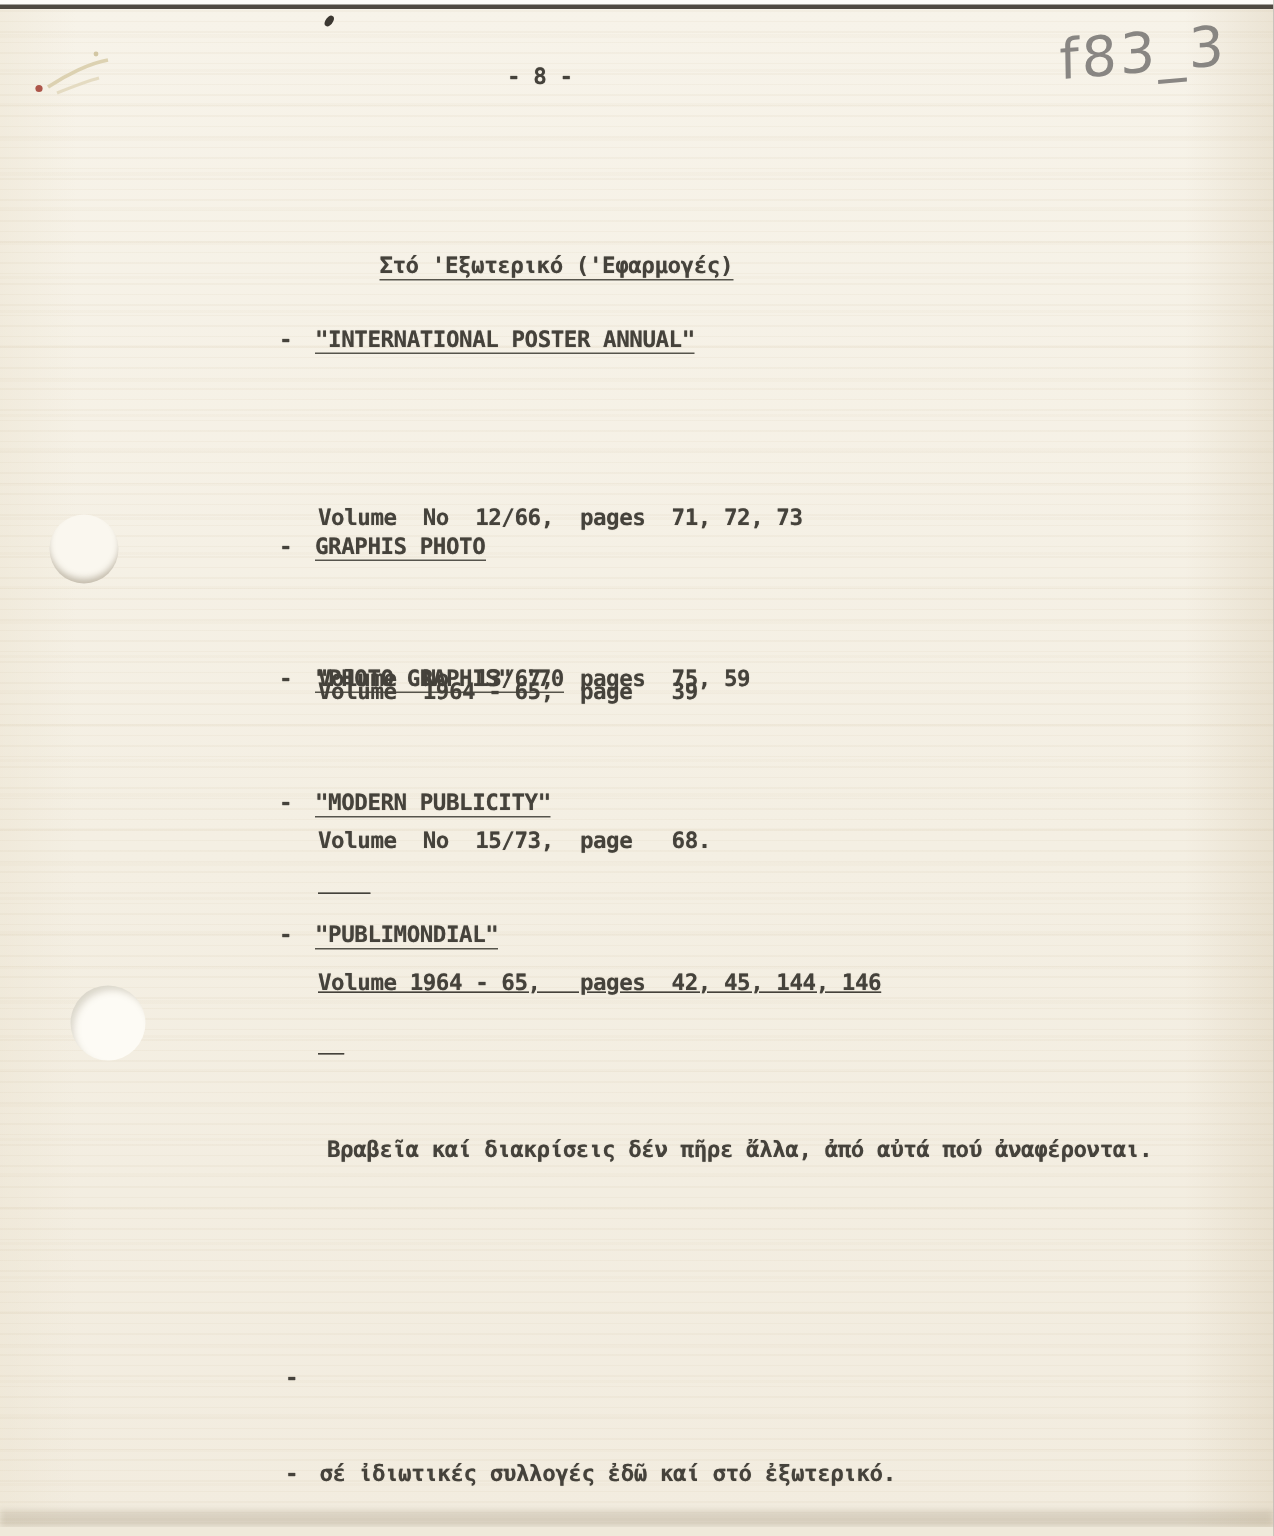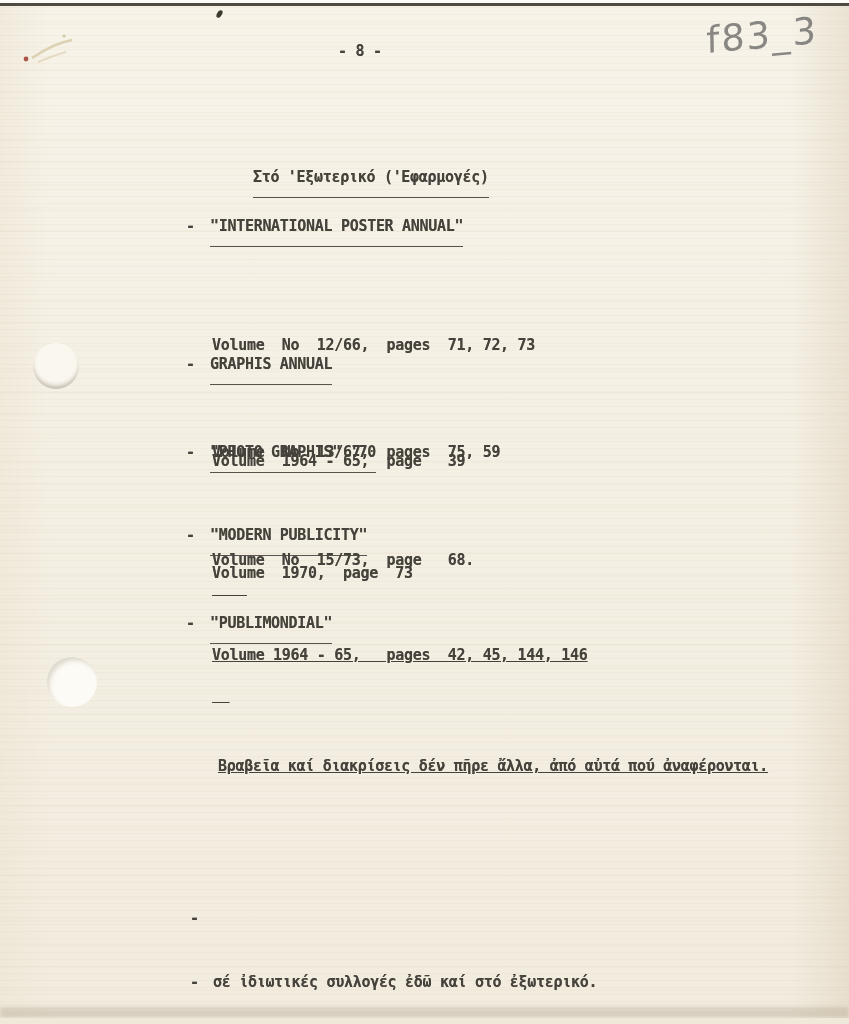--- a/index.html
+++ b/index.html
@@ -56,21 +56,21 @@
     position: absolute;
     font-size: 15px;
     font-weight: bold;
     letter-spacing: -0.3px;
     white-space: pre;
     color: #45423b;
     text-shadow: 0 0 0.5px rgba(69,66,59,0.55);
   }
   .underline {
     border-bottom: 1.6px solid rgba(69,66,59,0.9);
-    padding-bottom: 11px;
+    padding-bottom: 0;
   }
   .entry-head {
     display: flex;
   }
   .entry-head .dash { width: 24px; flex: 0 0 24px; }
   .lines div { line-height: 27.3px; margin-top: 44px; }
   .works-item {
     display: flex;
     line-height: 28.4px;
   }
@@ -151,48 +151,45 @@
     <span class="underline">"INTERNATIONAL POSTER ANNUAL"</span>
   </div>
   <div class="tw lines" style="left:212px; top:252px;">
     <div>Volume  No  12/66,  pages  71, 72, 73</div>
     <div>Volume  No  13/67,  pages  75, 59</div>
     <div>Volume  No  15/73,  page   68.</div>
   </div>
 
   <div class="tw entry-head" style="left:186px; top:355px;">
     <span class="dash">-</span>
-    <span class="underline">GRAPHIS ANNUAL</span>
+    <span class="underline">GRAPHIS PHOTO</span>
   </div>
   <div class="tw lines" style="left:212px; top:368px;">
     <div>Volume  1964 - 65,  page   39</div>
   </div>
 
   <div class="tw entry-head" style="left:186px; top:443px;">
     <span class="dash">-</span>
     <span class="underline">"PHOTO GRAPHIS" '70</span>
   </div>
-  <div class="tw lines" style="left:212px; top:480px;">
-    <div>Volume  1970,  page  73</div>
-  </div>
 
   <div class="tw entry-head" style="left:186px; top:526px;">
     <span class="dash">-</span>
     <span class="underline">"MODERN PUBLICITY"</span>
   </div>
   <div class="tw lines" style="left:212px; top:562px;text-decoration:underline;">
     <div>Volume 1964 - 65,   pages  42, 45, 144, 146</div>
   </div>
 
   <div class="tw entry-head" style="left:186px; top:614px;">
     <span class="dash">-</span>
     <span class="underline">"PUBLIMONDIAL"</span>
   </div>
 
-  <div class="tw" style="left:218px; top:757px;text-decoration:underline;">Βραβεῖα καί διακρίσεις δέν πῆρε ἄλλα, ἀπό αὐτά πού ἀναφέρονται.</div>
+  <div class="tw" style="left:218px; top:757px;">Βραβεῖα καί διακρίσεις δέν πῆρε ἄλλα, ἀπό αὐτά πού ἀναφέρονται.</div>
 
   <div class="tw" style="left:190px; top:868px;">
     <div class="works-item">
       <span class="dash">-</span>
     </div>
     <div class="works-item">
       <span class="dash">-</span>
       <span>σέ ἰδιωτικές συλλογές ἐδῶ καί στό ἐξωτερικό.</span>
     </div>
   </div>

